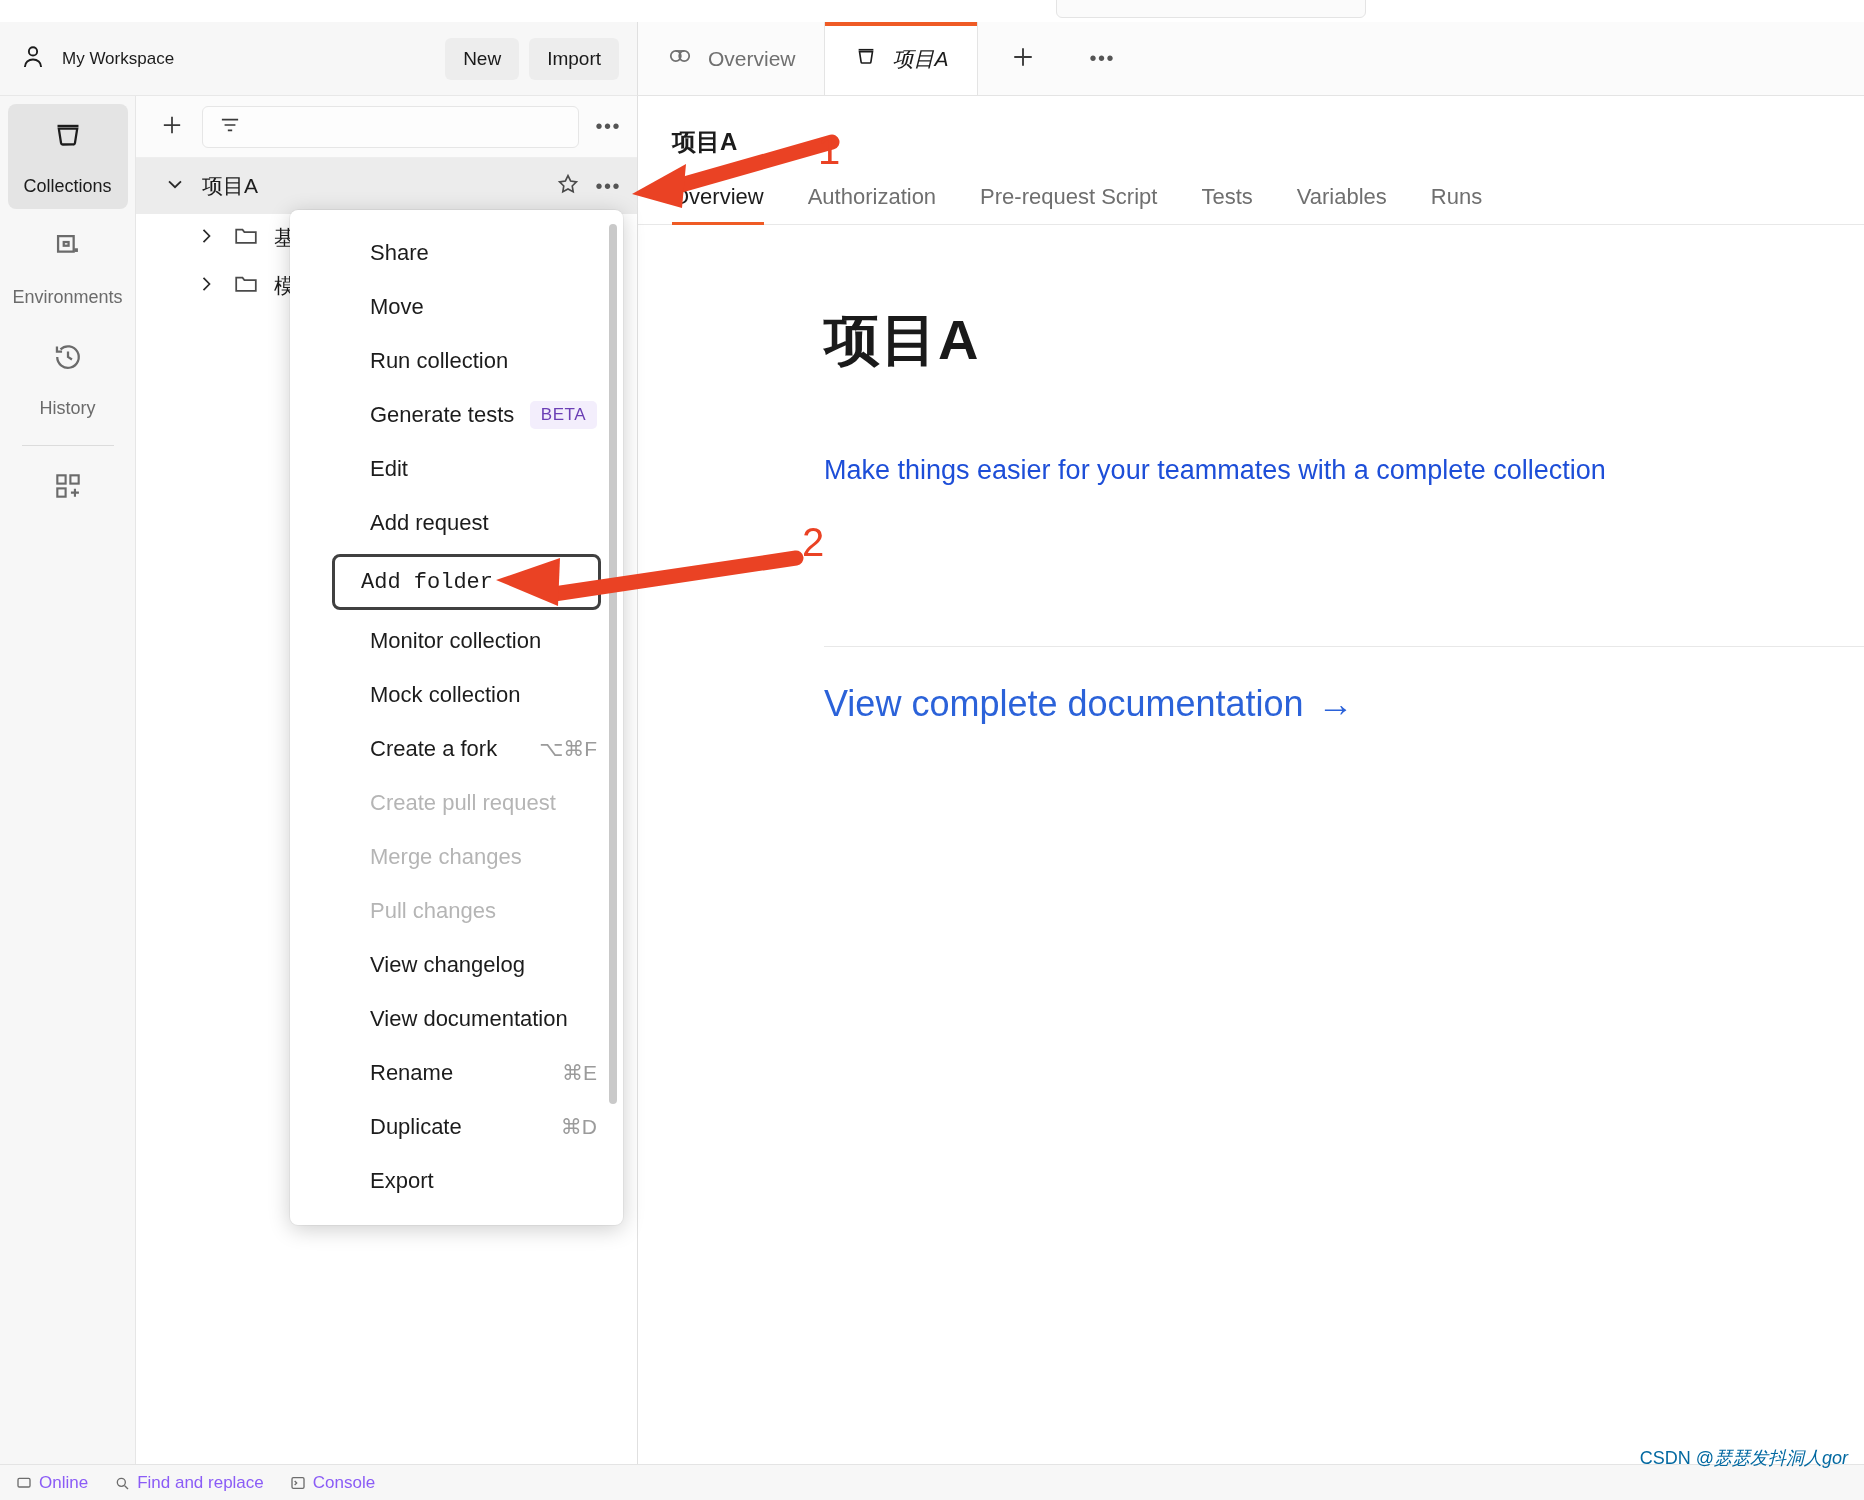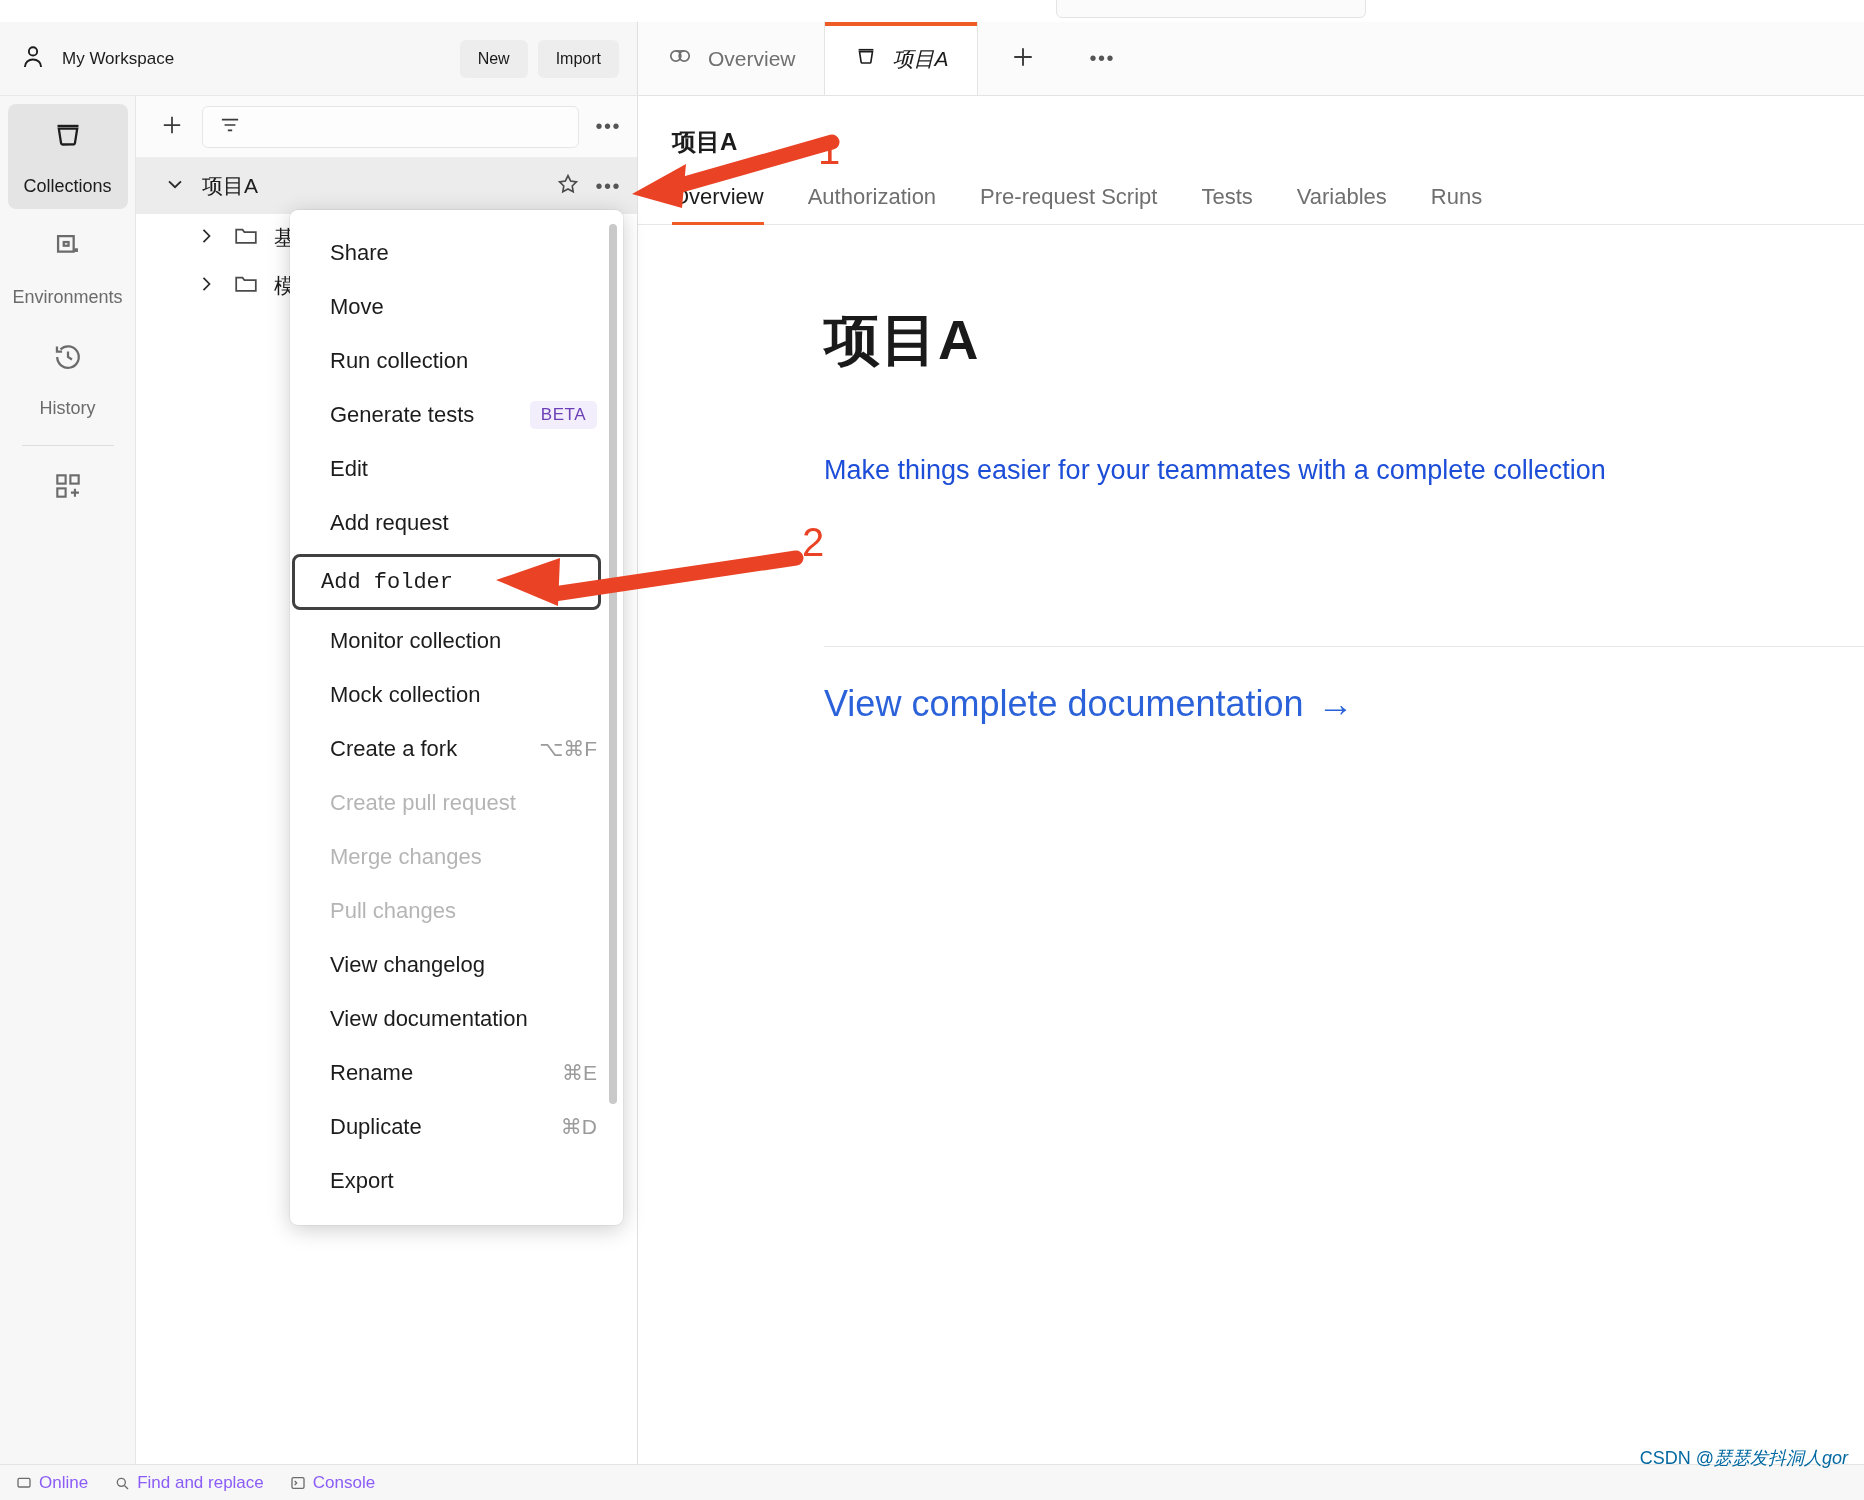--- a/index.html
+++ b/index.html
@@ -26,21 +26,21 @@
     background: #f7f7f7;
     border-bottom: 1px solid #e8e8e8;
     border-right: 1px solid #e0e0e0;
     display: flex; align-items: center; padding: 0 18px;
   }
   .ws-title-wrap { display: flex; align-items: center; gap: 14px; }
   .ws-title { font-size: 17px; color: #1c1c1c; font-weight: 400; }
   .ws-btns { margin-left: auto; display: flex; gap: 10px; }
   .ws-btn {
     background: #ededed; border: none; border-radius: 6px;
-    font-size: 16px; color: #1a1a1a; padding: 10px 18px;
+    font-size: 19px; color: #1a1a1a; padding: 10px 18px;
     font-family: inherit; cursor: pointer;
   }
 
   
   .rail {
     position: absolute; left: 0; top: 96px; width: 136px; height: 1380px;
     background: #f7f7f7; border-right: 1px solid #e6e6e6;
     padding-top: 8px;
   }
   .rail-item {
@@ -139,21 +139,21 @@
   .doc-link {
     margin-top: 36px; font-size: 36px; color: #2b62d9;
     display: inline-flex; align-items: center; gap: 14px; cursor: pointer;
   }
 
   
   .ctxmenu {
     position: absolute; left: 290px; top: 210px; width: 333px; height: 1015px;
     background: #ffffff; border-radius: 8px;
     box-shadow: 0 4px 22px rgba(0,0,0,0.20), 0 0 0 1px rgba(0,0,0,0.04);
-    overflow: hidden; z-index: 40;
+    overflow: hidden; z-index: 40; padding-left: 40px;
   }
   .ctx-list { padding-top: 16px; }
   .ctx-item {
     height: 54px; display: flex; align-items: center;
     padding: 0 26px 0 40px; font-size: 22px; color: #1c1c1c; cursor: pointer;
   }
   .ctx-item.disabled { color: #b5b5b5; cursor: default; }
   .ctx-shortcut { margin-left: auto; font-size: 21px; color: #9b9b9b; }
   .ctx-badge {
     margin-left: auto; background: #f3eefc; color: #6b3fb5;

